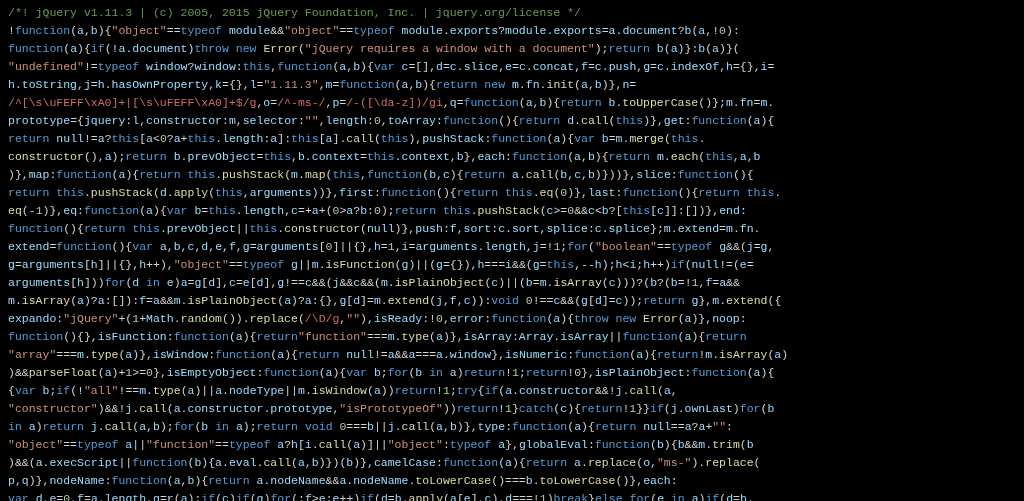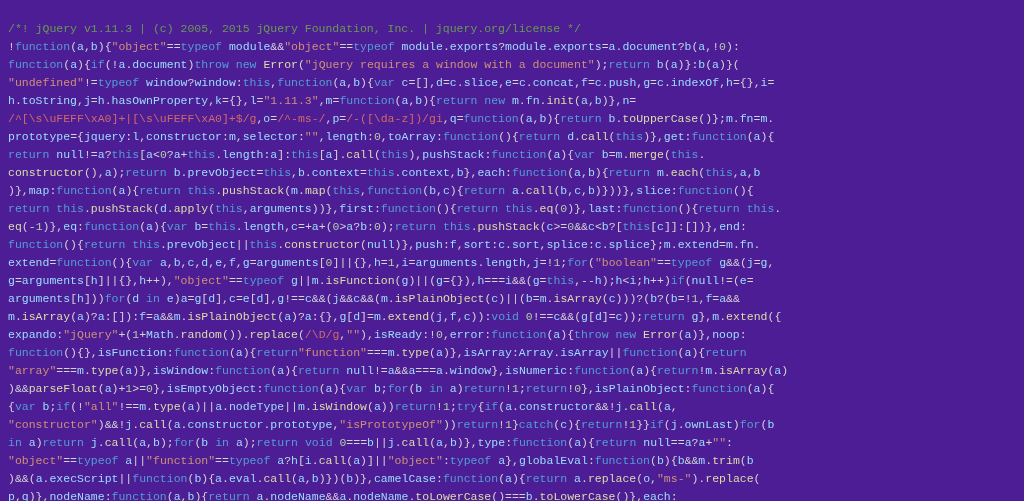--- a/index.html
+++ b/index.html
@@ -10,23 +10,23 @@
     body {
       background: #1e1e1e;
       width: 1024px;
       height: 501px;
       overflow: hidden;
       font-family: 'Courier New', Courier, monospace;
     }
     #code-container {
       width: 1024px;
       height: 501px;
-      background: #4c1d95;
+      background: #000000;
       overflow: hidden;
-      padding: 20px 8px;
+      padding: 4px 8px;
     }
     .code-text {
       font-size: 11.5px;
       line-height: 18px;
       color: #d4d4d4;
       white-space: pre-wrap;
       word-break: break-all;
     }
     
     .kw { color: #569cd6; } 

